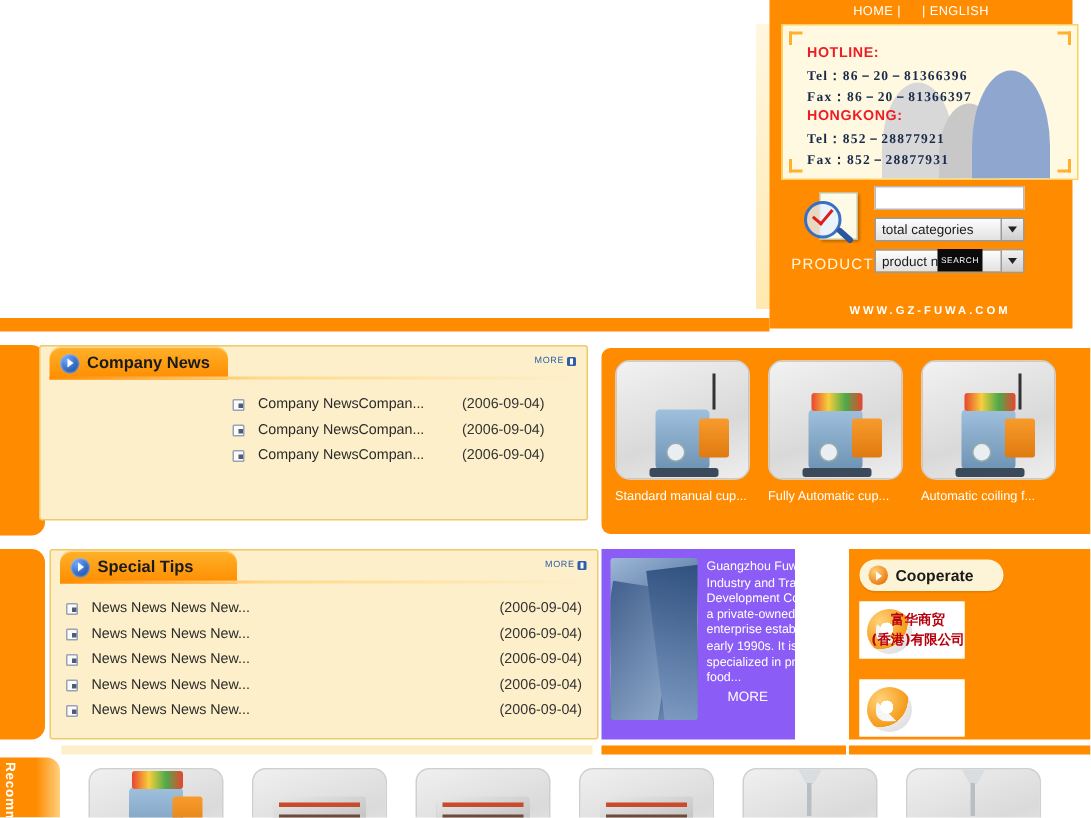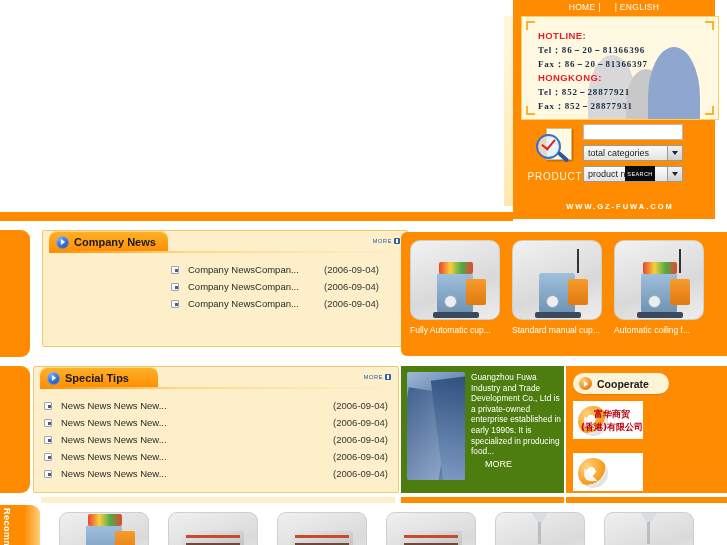--- a/index.html
+++ b/index.html
@@ -138,21 +138,21 @@
     border-radius:0 9px 9px 0;
   }
   #leftTab1 { top:230px; height:127px; }
   #leftTab2 { top:366px; height:127px; }
 
   
   .panel {
     position:absolute; background:#fdefc9;
     border:1px solid #f0c96a; border-radius:2px;
   }
-  #panelNews { left:42px; top:230px; width:366px; height:117px; }
+  #panelNews { left:26px; top:230px; width:366px; height:117px; }
   #panelTips { left:33px; top:366px; width:366px; height:127px; }
 
   .panelHead { position:relative; height:22px; }
   .tabLabel {
     position:absolute; left:6px; top:0; height:22px; min-width:118px;
     background:linear-gradient(180deg,#ffb22a,#ff8c00);
     border-radius:8px 8px 0 0;
     display:flex; align-items:center; gap:5px; padding:0 12px 0 7px;
     box-shadow:inset 0 1px 0 rgba(255,255,255,.45);
   }
@@ -230,22 +230,22 @@
           background:linear-gradient(160deg,#e8e8e8,#b9b9b9);border-radius:2px; box-shadow:0 3px 0 #9a9a9a;}
   .tray:before{content:"";position:absolute;left:4px;top:4px;right:4px;height:3px;background:#c84b2b;}
   .tray:after {content:"";position:absolute;left:4px;top:12px;right:4px;height:3px;background:#6d4a3a;}
 
   .filler{ position:absolute;left:50%;transform:translateX(-50%);bottom:8px;width:42px;height:52px;}
   .filler .fn{position:absolute;left:12px;top:0;width:18px;height:12px;background:#d9dde0;clip-path:polygon(0 0,100% 0,62% 100%,38% 100%);}
   .filler .fs{position:absolute;left:19px;top:11px;width:3px;height:22px;background:#b9bec2;}
 
   
   #profile {
-    position:absolute; left:401px; top:366px; width:163px; height:127px;
-    background:#4d7c0f; display:flex; padding:6px 5px 0 6px; gap:6px;
+    position:absolute; left:401px; top:366px; width:129px; height:127px;
+    background:#8b5cf6; display:flex; padding:6px 5px 0 6px; gap:6px;
   }
   #profImg {
     width:58px; height:108px; flex:none; border-radius:2px; overflow:hidden;
     background:linear-gradient(150deg,#9fb8d8 0%,#5f7fa8 35%,#ffffff 52%,#3e5f8f 70%,#7a97bd 100%);
     position:relative;
   }
   #profImg:before{content:"";position:absolute;left:-6px;top:18px;width:44px;height:96px;
     background:linear-gradient(120deg,#43618f,#8fa9c9);transform:rotate(9deg);}
   #profImg:after{content:"";position:absolute;right:-10px;top:6px;width:38px;height:104px;
     background:linear-gradient(200deg,#2f4f7d,#7e9cc4);transform:rotate(-7deg);}
@@ -457,41 +457,41 @@
         <span class="date">(2006-09-04)</span>
       </div>
     </div>
 </div>
 
 <div id="showcase">
     <div class="prodCell">
       <div class="prodThumb">
         <div class="mach">
           <div class="m-body">
+            <div class="m-knob"></div>
+            <div class="m-panel"></div>
+            <div class="m-rod"></div>
+            <div class="m-base"></div>
+          </div>
+        </div>
+      </div>
+      <div class="prodCap">Standard manual cup...</div>
+    </div>
+    <div class="prodCell">
+      <div class="prodThumb">
+        <div class="mach">
+          <div class="m-body">
             <div class="m-top"></div>
             <div class="m-knob"></div>
             <div class="m-panel"></div>
             <div class="m-base"></div>
           </div>
         </div>
       </div>
       <div class="prodCap">Fully Automatic cup...</div>
-    </div>
-    <div class="prodCell">
-      <div class="prodThumb">
-        <div class="mach">
-          <div class="m-body">
-            <div class="m-knob"></div>
-            <div class="m-panel"></div>
-            <div class="m-rod"></div>
-            <div class="m-base"></div>
-          </div>
-        </div>
-      </div>
-      <div class="prodCap">Standard manual cup...</div>
     </div>
     <div class="prodCell">
       <div class="prodThumb">
         <div class="mach">
           <div class="m-body">
             <div class="m-top"></div>
             <div class="m-knob"></div>
             <div class="m-panel"></div>
             <div class="m-rod"></div>
             <div class="m-base"></div>

